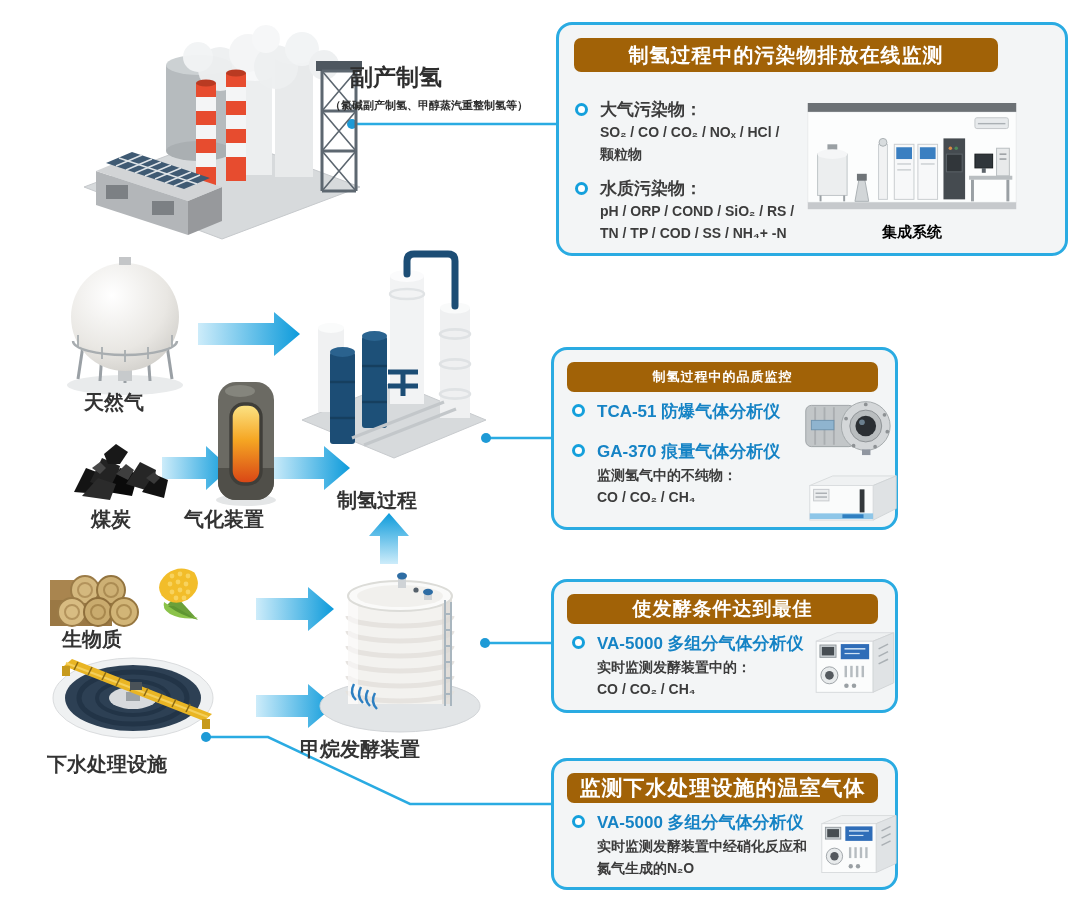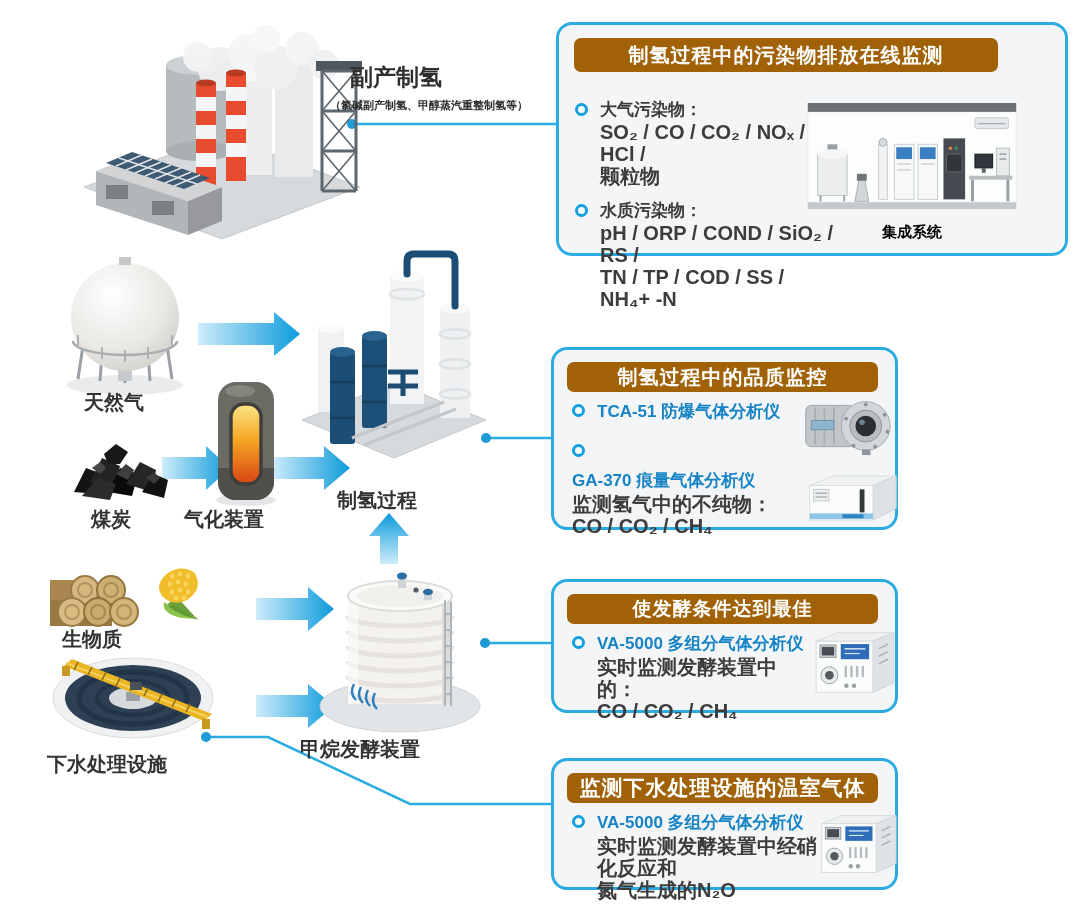--- a/index.html
+++ b/index.html
@@ -12,21 +12,21 @@
   .factory-title{position:absolute;z-index:2;font-weight:700;color:#2e2e2e;font-size:23px;white-space:nowrap;}
   .factory-sub{position:absolute;z-index:2;font-weight:700;color:#2e2e2e;font-size:11px;white-space:nowrap;}
   .overlay{position:absolute;left:0;top:0;z-index:1;pointer-events:none;}
   .panel{position:absolute;z-index:2;background:#f3f5f6;border:3px solid #2aabe2;border-radius:16px;}
   .panel-title{position:absolute;background:#a16207;color:#fff;font-weight:700;text-align:center;border-radius:7px;letter-spacing:1px;white-space:nowrap;}
   .content{position:absolute;z-index:3;}
   .bullet{display:flex;gap:12px;margin-bottom:13px;}
   .ring{flex:none;width:13px;height:13px;border:3px solid #14a0dc;border-radius:50%;background:#fff;margin-top:4px;}
   .b-head{font-weight:700;font-size:17px;color:#3c3c3c;line-height:22px;}
   .b-name{font-weight:700;font-size:17px;color:#1583c5;line-height:24px;}
-  .b-line{font-weight:700;font-size:20px;color:#3c3c3c;line-height:22px;}
+  .b-line{font-weight:700;font-size:14px;color:#3c3c3c;line-height:22px;}
   .p-img{position:absolute;z-index:3;}
   .caption{position:absolute;z-index:3;font-weight:700;font-size:15px;color:#000000;text-align:center;}
 </style>
 </head>
 <body>
 
 <div class="canvas">
 
   <svg class="overlay" width="1080" height="917" viewBox="0 0 1080 917">
     <defs>
@@ -381,29 +381,29 @@
         <rect x="177" y="66" width="4" height="5" fill="#5d646a"></rect>
         <rect x="192" y="46" width="13" height="28" fill="#e8eaeb" stroke="#b9bec1"></rect>
         <line x1="195" y1="52" x2="202" y2="52" stroke="#8b9094" stroke-width="1.3"></line>
         <line x1="195" y1="57" x2="202" y2="57" stroke="#8b9094" stroke-width="1.3"></line>
       </svg>
     </div>
     <div class="caption" style="left:248px;top:198px;width:210px;">集成系统</div>
   </div>
 
   <div class="panel" style="left:551px;top:347px;width:347px;height:183px;">
-    <div class="panel-title" style="left:13px;top:12px;width:311px;height:30px;line-height:30px;font-size:20px;">制氢过程中的品质监控</div>
+    <div class="panel-title" style="left:13px;top:12px;width:311px;height:30px;line-height:30px;font-size:13px;">制氢过程中的品质监控</div>
     <div class="content" style="left:18px;top:50px;width:235px;">
       <div class="bullet">
         <span class="ring"></span>
         <span class="btext">
           <div class="b-name">TCA-51 防爆气体分析仪</div>
         </span>
       </div>
-      <div class="bullet" style="margin-top:16px;flex-direction:column;">
+      <div class="bullet" style="margin-top:16px;">
         <span class="ring"></span>
         <span class="btext">
           <div class="b-name">GA-370 痕量气体分析仪</div>
           <div class="b-line">监测氢气中的不纯物：</div>
           <div class="b-line">CO / CO₂ / CH₄</div>
         </span>
       </div>
     </div>
     <div class="p-img" style="left:248px;top:46px;">
       <svg width="90" height="60" viewBox="0 0 96 64">

